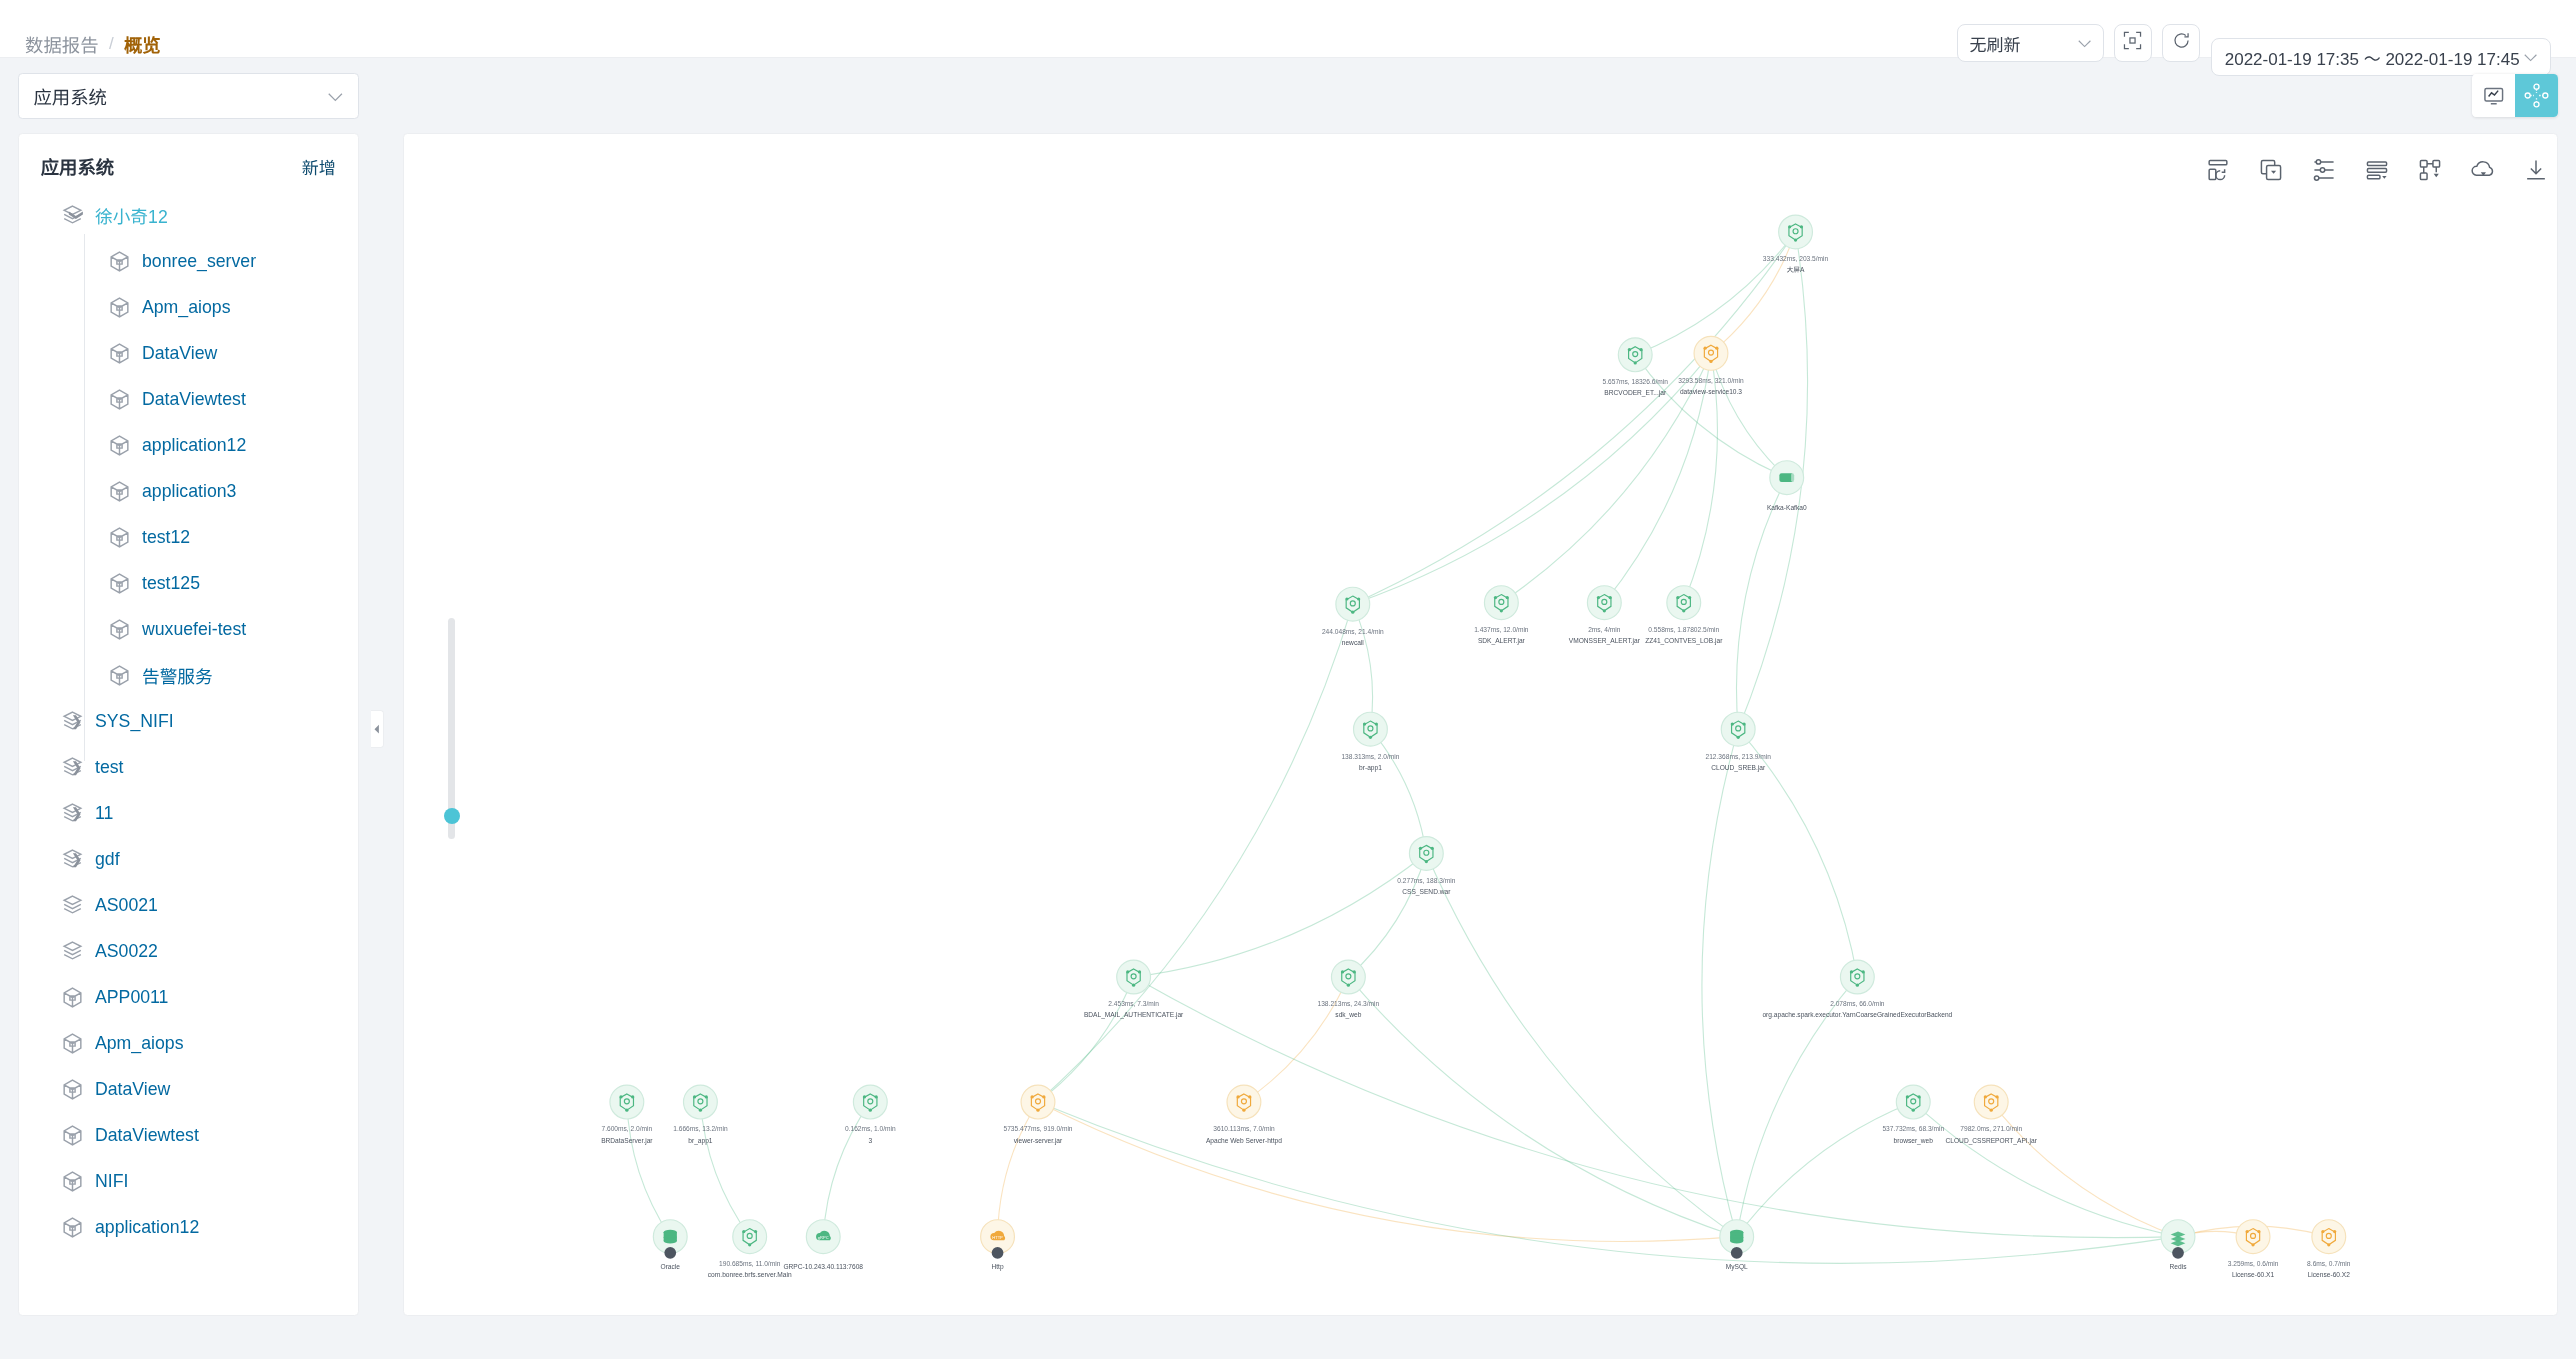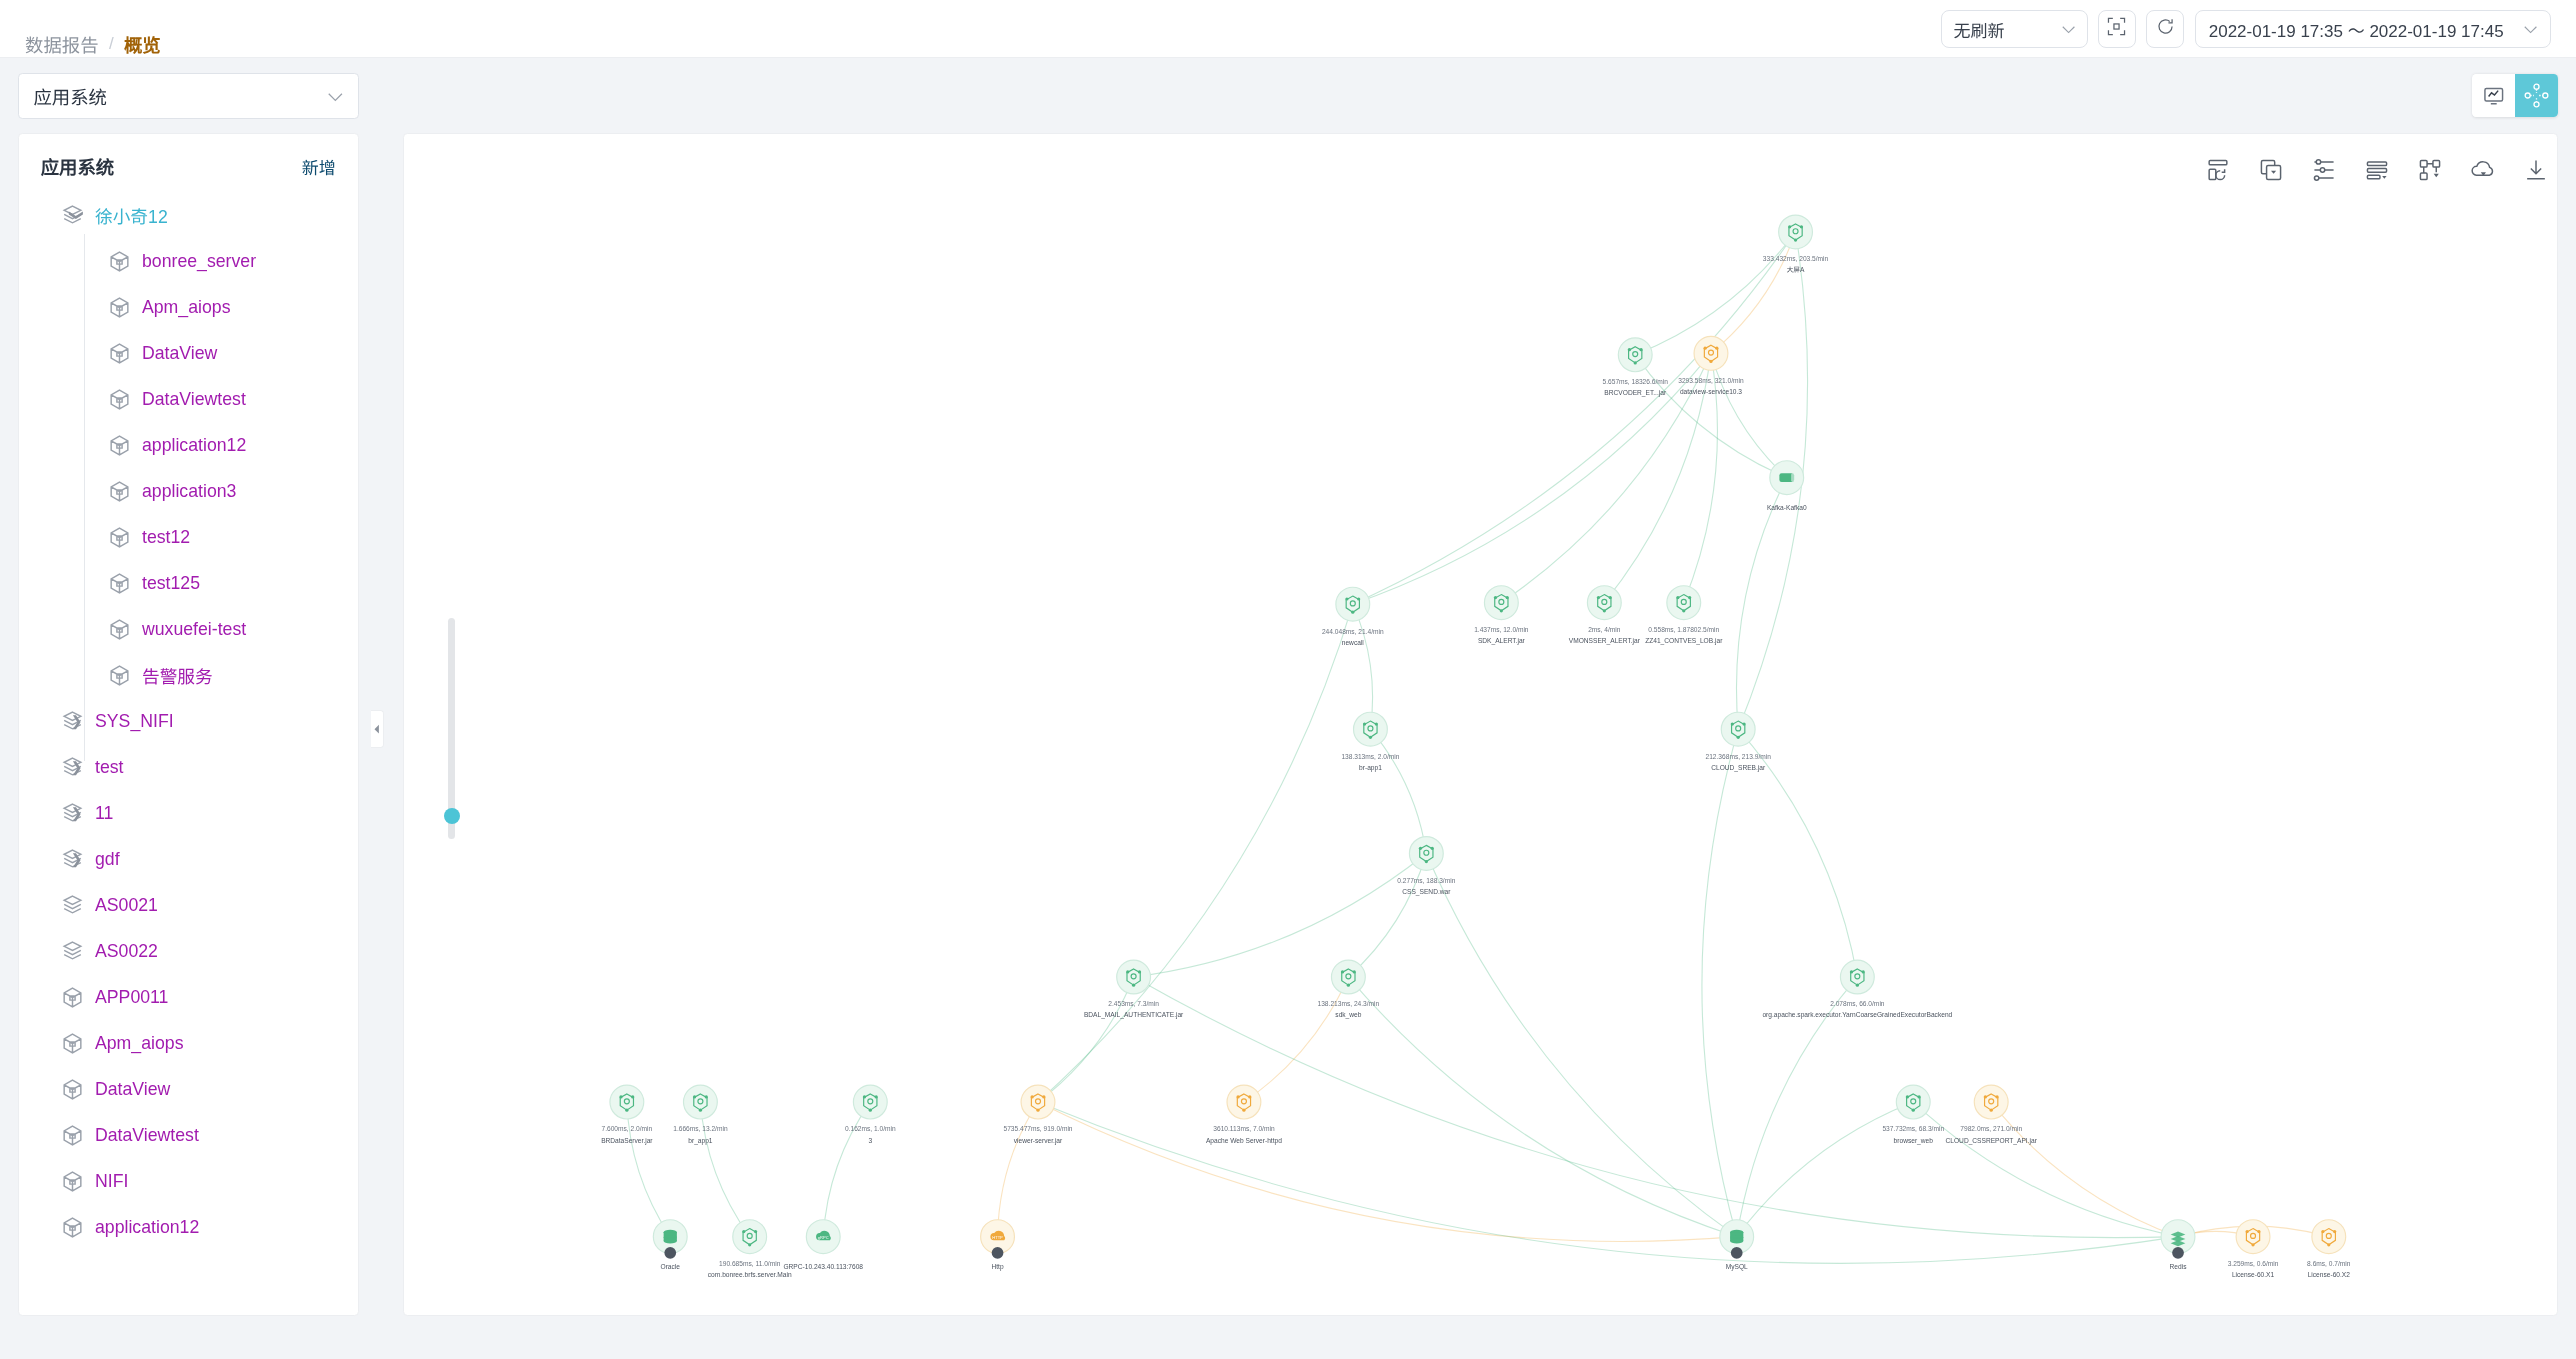--- a/index.html
+++ b/index.html
@@ -25,21 +25,21 @@
   .bc-current { color: #a16207; font-weight: bold; }
 
   .top-right { position: absolute; right: 25px; top: 10.3px; display: flex; align-items: center; gap: 10.3px; }
   .ctl {
     height: 38px; border: 0.7px solid #dfe3e9; border-radius: 8px;
     background: #fff; display: flex; align-items: center;
     font-size: 17px; color: #39414d;
   }
   .ctl-select { width: 147px; padding: 0 11.8px; justify-content: space-between; }
   .ctl-icon { width: 38px; justify-content: center; }
-  .ctl-range { padding: 0 13.2px; gap: 20px; }
+  .ctl-range { padding: 0 13.2px; gap: 4px; margin-top: 28px; }
   .caret { color: #9aa1ab; font-size: 13.2px; line-height: 1; }
 
   
   .app-select {
     position: absolute; left: 17.7px; top: 73px;
     width: 341px; height: 46px;
     background: #fff; border: 0.7px solid #dfe3e9; border-radius: 4.4px;
     display: flex; align-items: center; justify-content: space-between;
     padding: 0 14.7px; font-size: 18.4px; color: #2b3441;
   }
@@ -60,21 +60,21 @@
 
   .tree { padding: 4.4px 0 0 0; position: relative; }
   .node { display: flex; align-items: center; height: 46px; position: relative; padding-left: 41px; }
   .node.child { padding-left: 88px; }
   .node .arrow {
     position: absolute; left: 50px; width: 16px; text-align: center;
     color: #8b929c; font-size: 14px;
   }
   .node.root-open .arrow { transform: rotate(90deg); transform-origin: 50% 50%; }
   .ico { width: 25px; height: 25px; margin-right: 10.3px; flex: 0 0 25px; }
-  .nlabel { font-size: 17.7px; color: #a21caf; white-space: nowrap; }
+  .nlabel { font-size: 17.7px; color: #0369a1; white-space: nowrap; }
   .nlabel.active { color: #39b3cf; }
   .guide {
     position: absolute; left: 65px; top: 0; bottom: 0; width: 0.7px;
     background: #e5e8ec;
   }
 
   
   .canvas {
     position: absolute; left: 403px; top: 133px;
     width: 2155px; height: 1183px;

